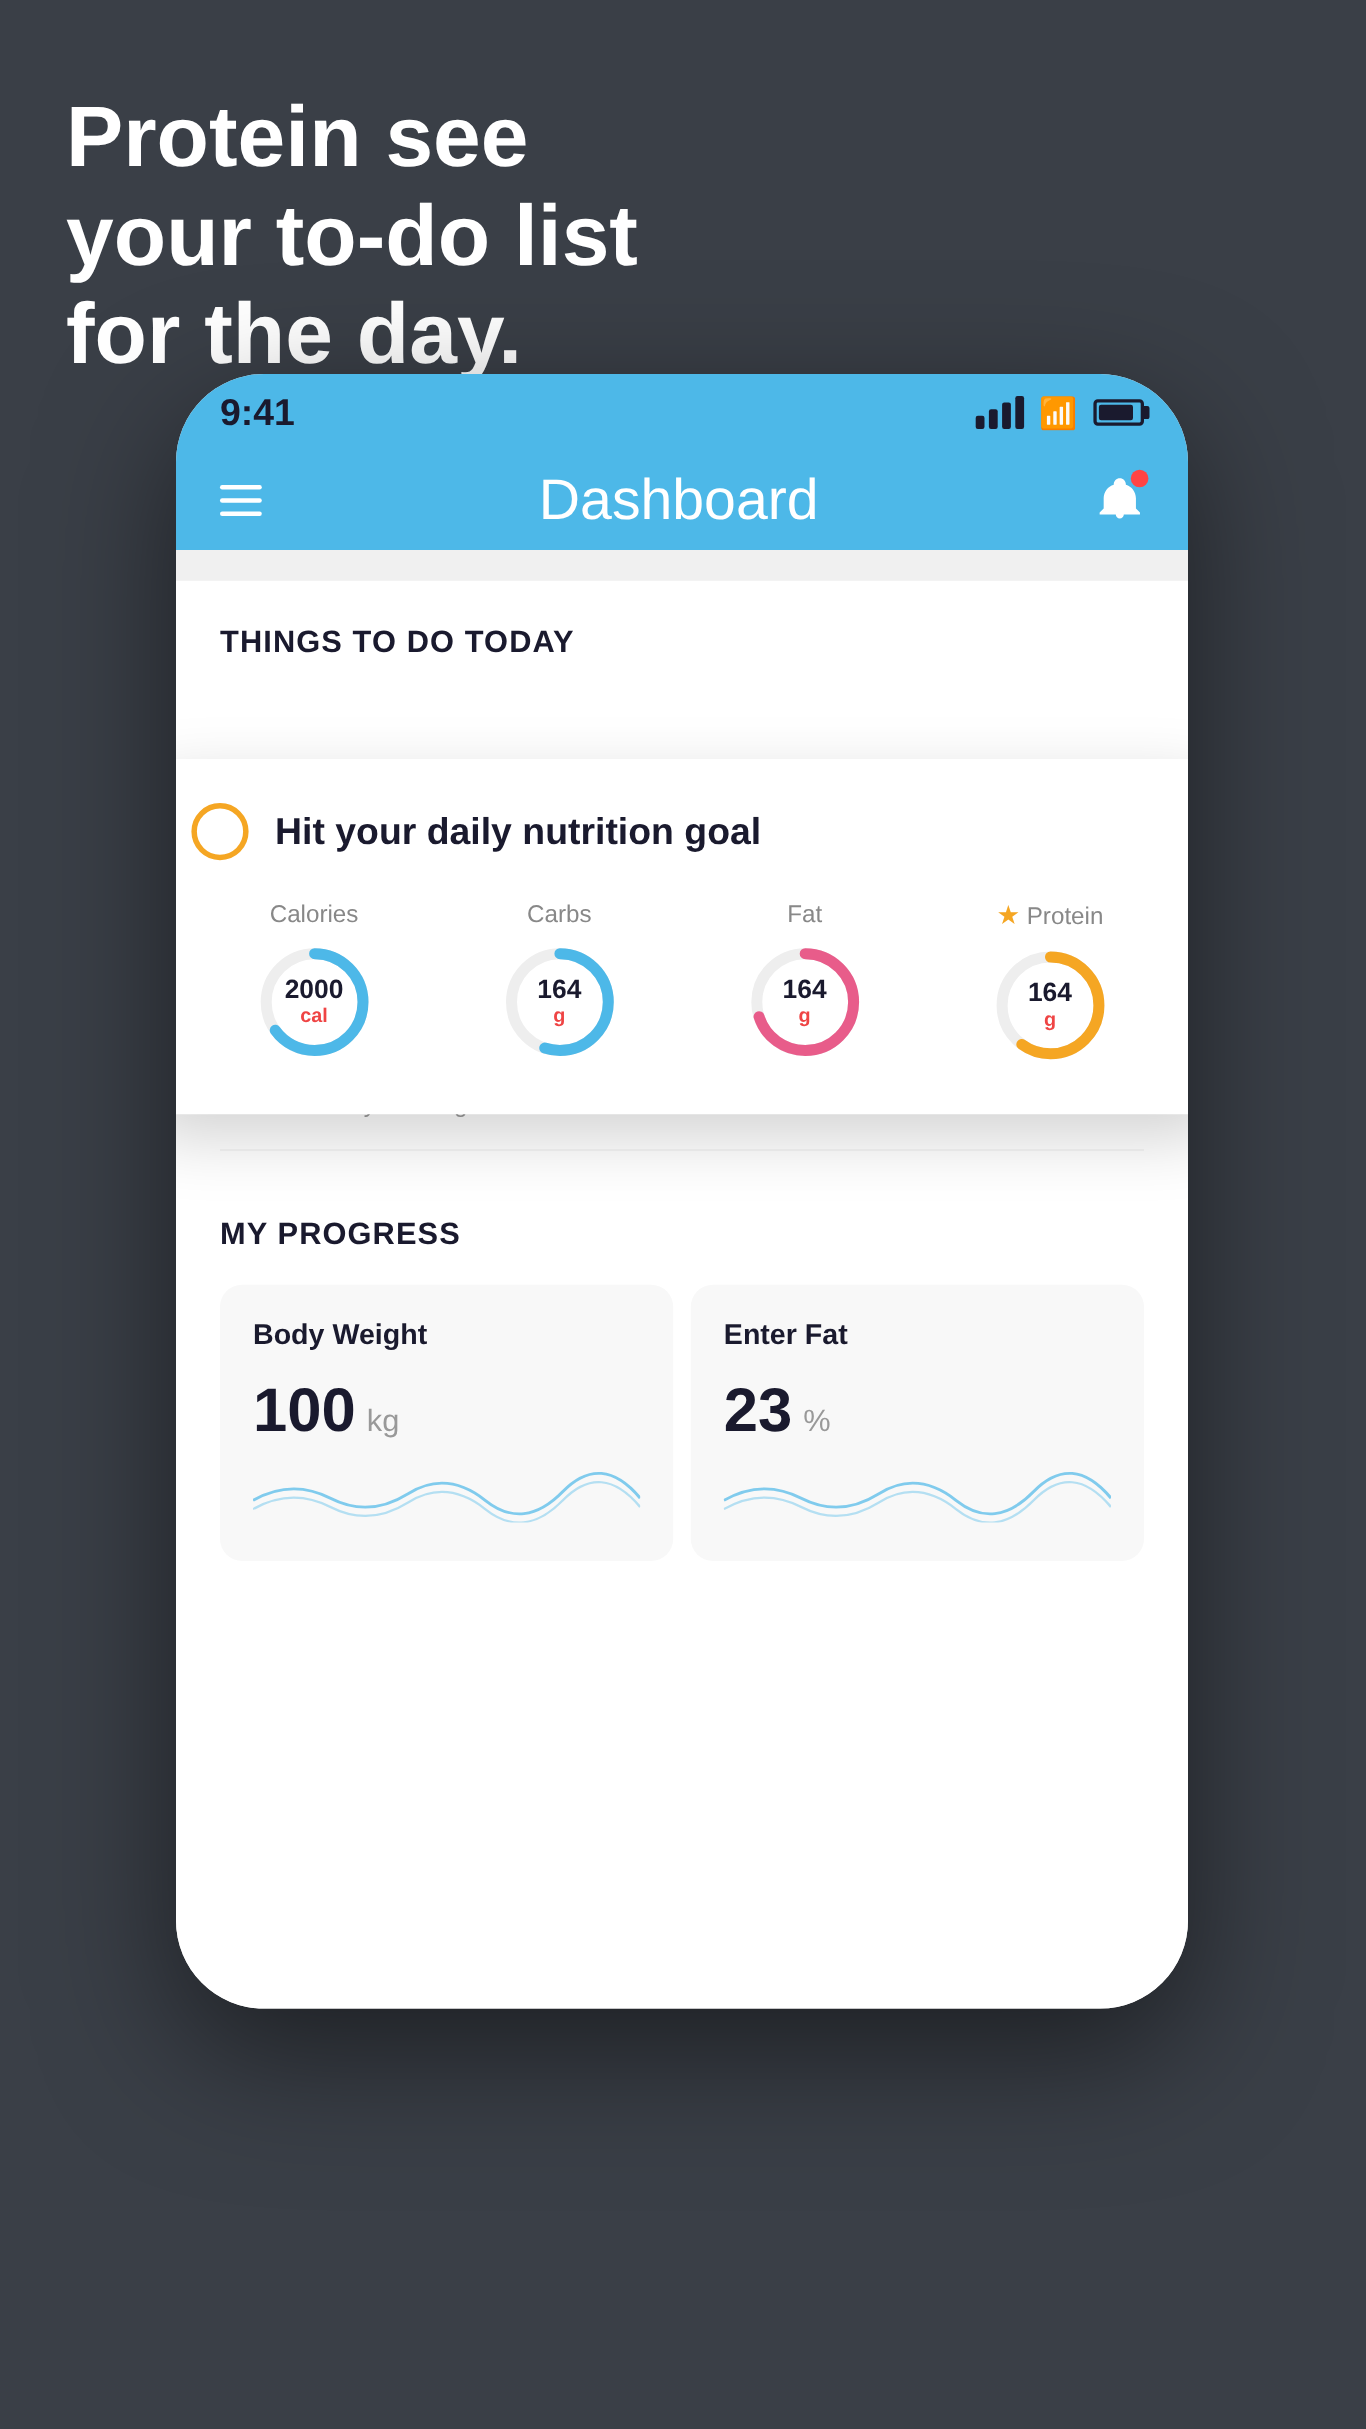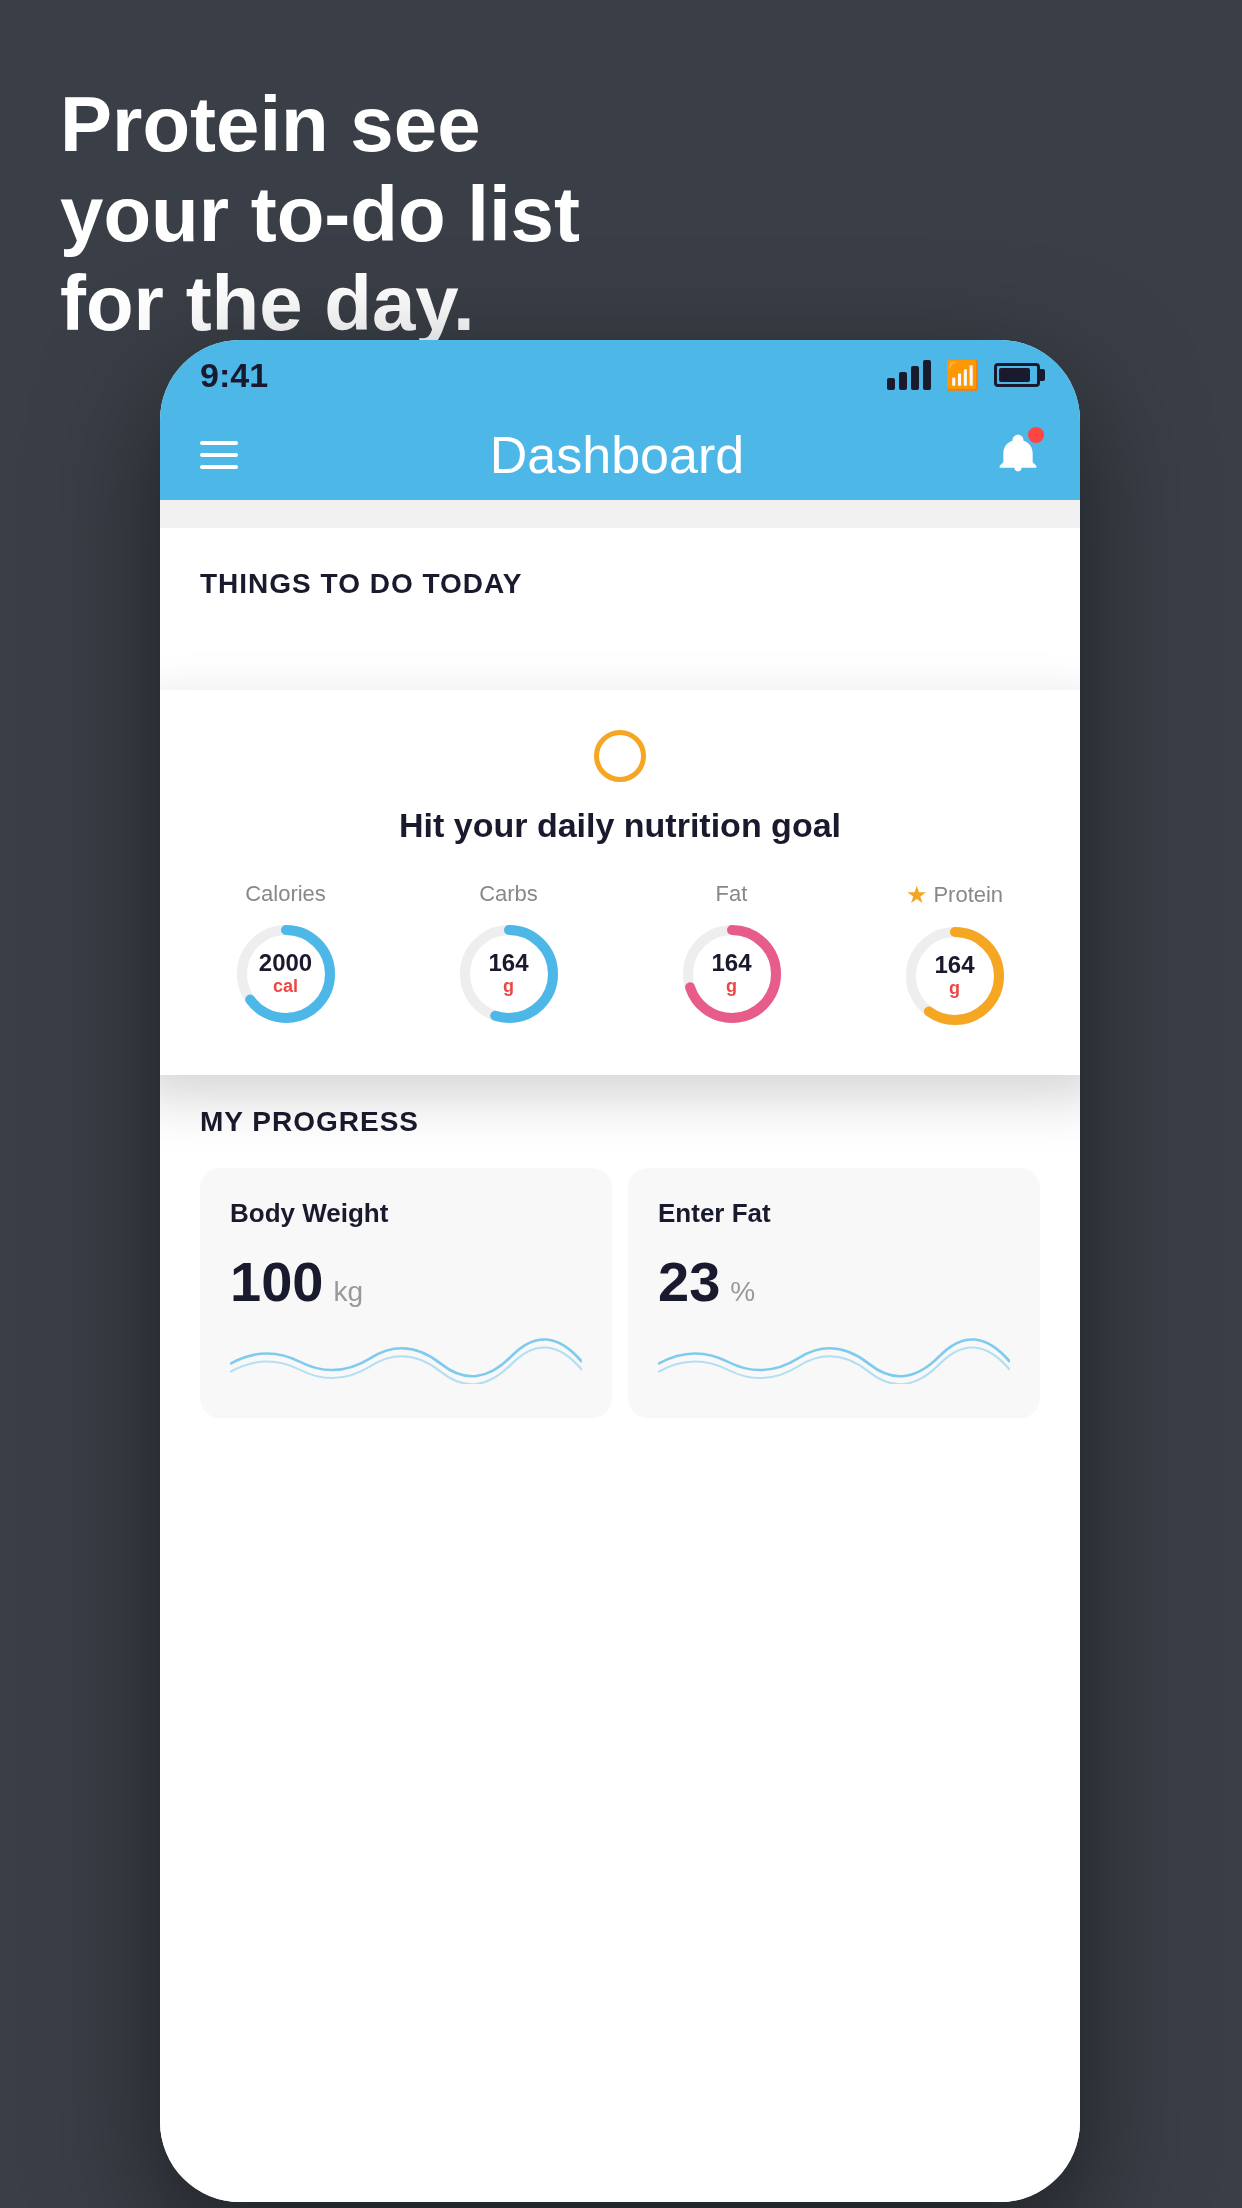--- a/index.html
+++ b/index.html
@@ -23,21 +23,21 @@
       line-height: 1.15;
       z-index: 1;
     }
 
     
     .phone {
       position: absolute;
       top: 340px;
       left: 160px;
       width: 920px;
-      height: 1862px;
+      height: 1486px;
       background: #f0f0f0;
       border-radius: 80px;
       overflow: hidden;
       box-shadow: 0 40px 120px rgba(0,0,0,0.5);
       z-index: 2;
     }
 
     
     .status-bar {
       background: #4db8e8;
@@ -171,21 +171,20 @@
       border-radius: 24px;
       box-shadow: 0 20px 60px rgba(0,0,0,0.18);
       padding: 40px 44px 44px;
       z-index: 10;
     }
     .card-title-row {
       display: flex;
       align-items: center;
       gap: 24px;
       margin-bottom: 36px;
-      flex-direction: column;
     }
     .circle-check {
       width: 52px;
       height: 52px;
       border-radius: 50%;
       border: 5px solid #f5a623;
       flex-shrink: 0;
     }
     .card-title {
       font-size: 34px;

